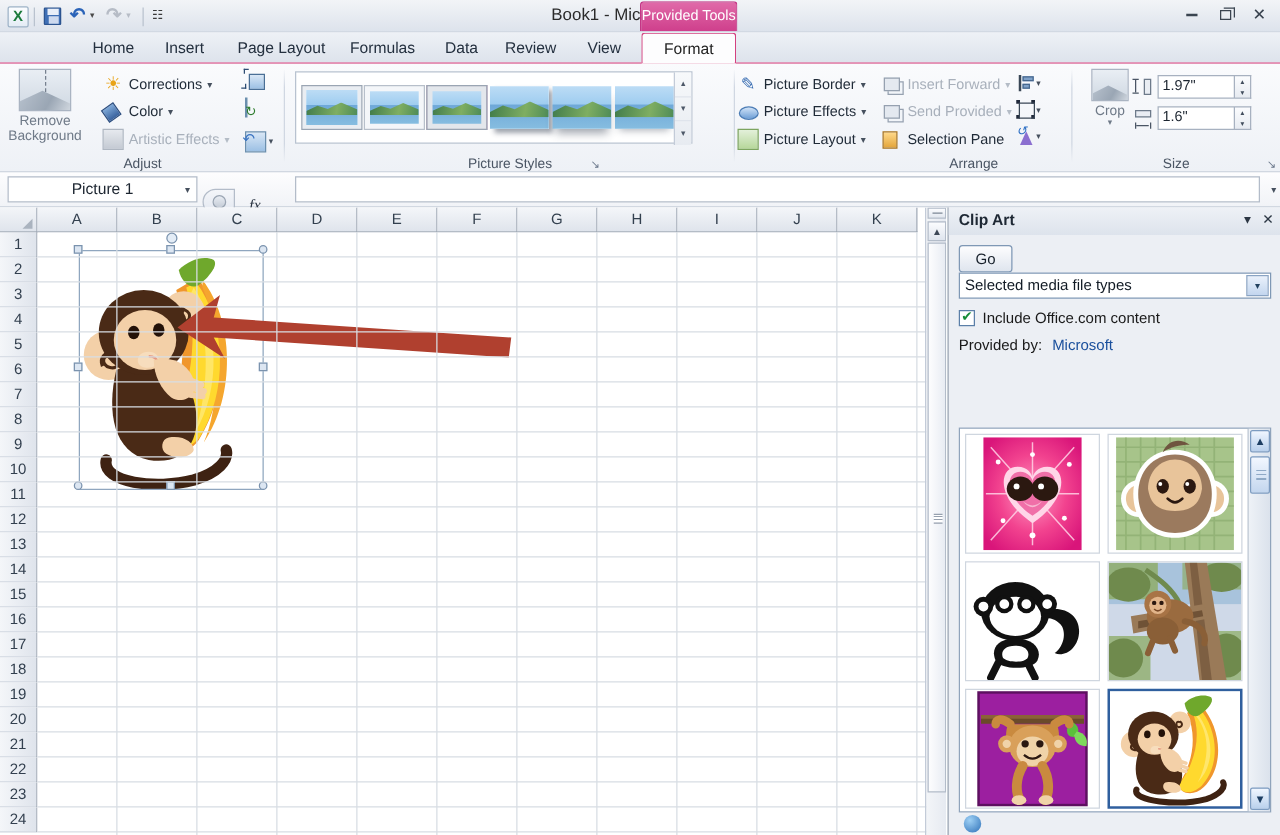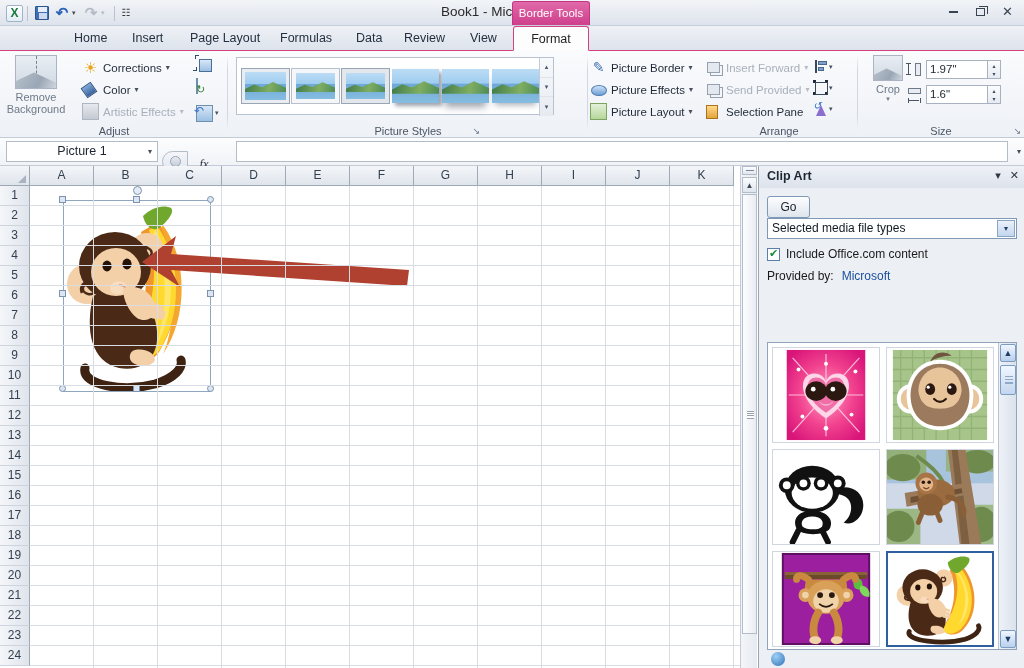--- a/index.html
+++ b/index.html
@@ -360,21 +360,21 @@
         </div>
       <div class="wbtn">
           <span class="glyph-rest"></span>
         </div>
       <div class="wbtn">
           <span class="glyph-close">✕</span>
         </div>
     </div>
   </div>
 
-  <div class="ctx-banner">Border Tools</div>
+  <div class="ctx-banner">Provided Tools</div>
 
   <div class="tabstrip">
     <div class="tab file">File</div>
     <div class="tab" style="left:62px">Home</div>
     <div class="tab" style="left:120px">Insert</div>
     <div class="tab" style="left:178px">Page Layout</div>
     <div class="tab" style="left:268px">Formulas</div>
     <div class="tab" style="left:344px">Data</div>
     <div class="tab" style="left:392px">Review</div>
     <div class="tab" style="left:458px">View</div>

